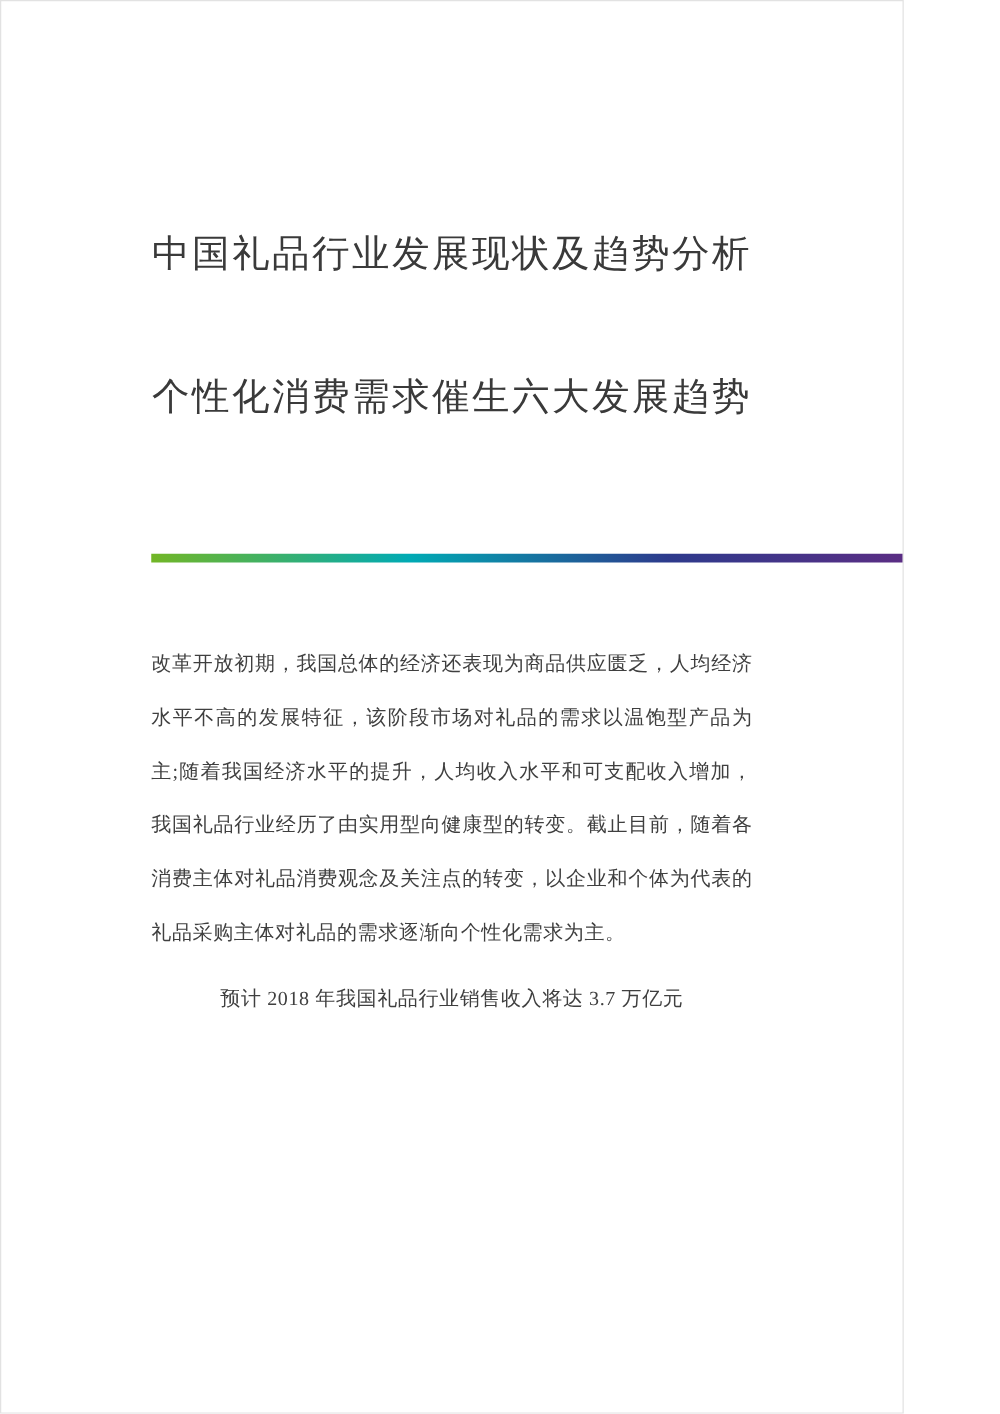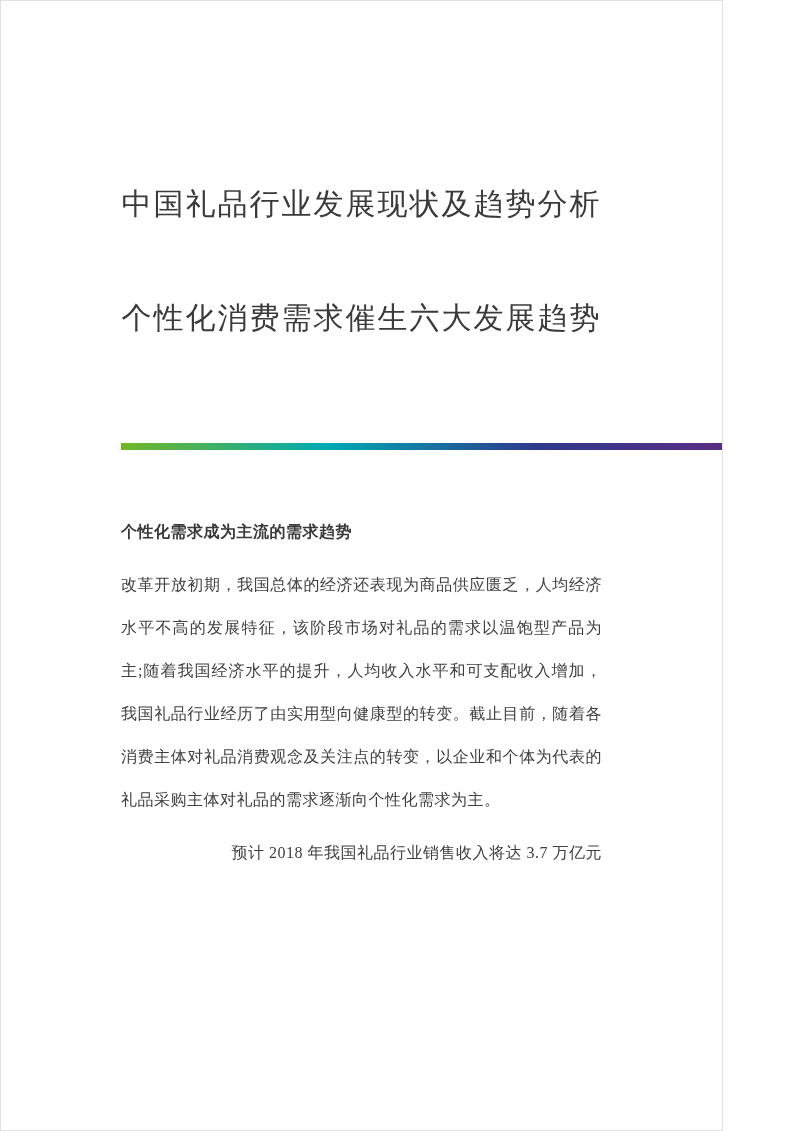--- a/index.html
+++ b/index.html
@@ -53,38 +53,37 @@
     color: #383838;
     text-align: left;
   }
   .paragraph {
     margin: 0 0 10px 0;
     text-align: justify;
     text-justify: inter-ideograph;
   }
   .forecast-line {
     margin: 4px 0 0 0;
-    text-align: right;
+    text-align: center;
   }
 </style>
 </head>
 <body>
 
 <div class="page">
 
   <div class="title-block">
     <h1 class="doc-title">中国礼品行业发展现状及趋势分析</h1>
     <h1 class="doc-title second">个性化消费需求催生六大发展趋势</h1>
   </div>
 
   <div class="divider" style="background: linear-gradient(90deg, rgb(114, 182, 38), rgb(0, 170, 180), rgb(45, 58, 140), rgb(95, 44, 131));"></div>
 
   <div class="doc-body">
 
 
-    <p class="section-heading">个性化需求成为主流的需求趋势</p>
 
     <p class="paragraph">改革开放初期，我国总体的经济还表现为商品供应匮乏，人均经济水平不高的发展特征，该阶段市场对礼品的需求以温饱型产品为主;随着我国经济水平的提升，人均收入水平和可支配收入增加，我国礼品行业经历了由实用型向健康型的转变。截止目前，随着各消费主体对礼品消费观念及关注点的转变，以企业和个体为代表的礼品采购主体对礼品的需求逐渐向个性化需求为主。</p>
 
     <p class="forecast-line">预计 2018 年我国礼品行业销售收入将达 3.7 万亿元</p>
   </div>
 
 </div>
 
 </body></html>

